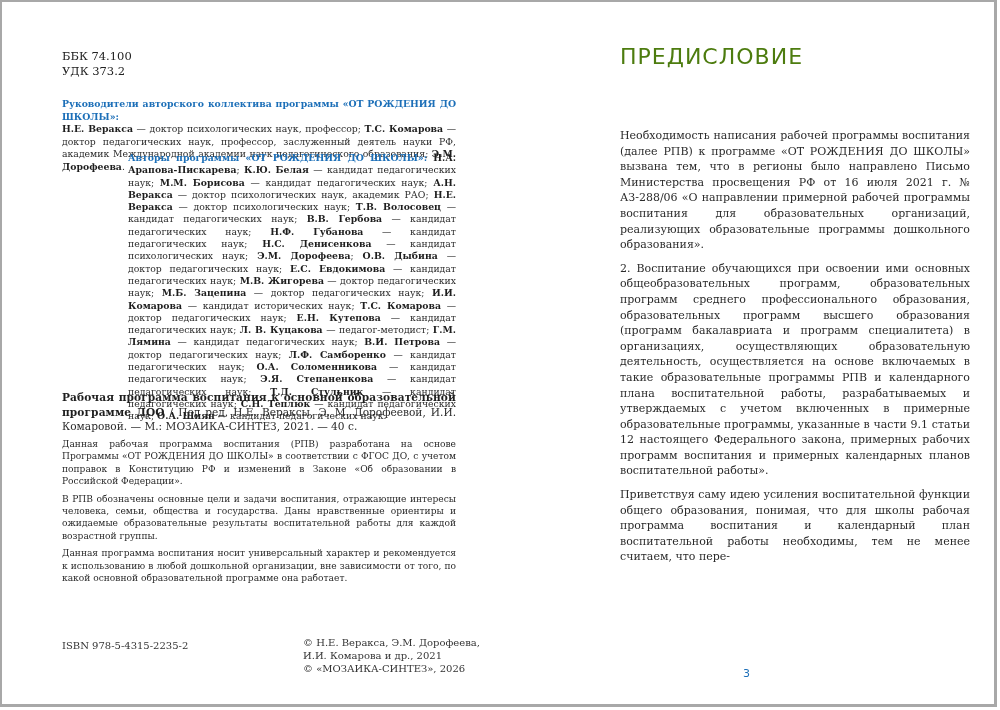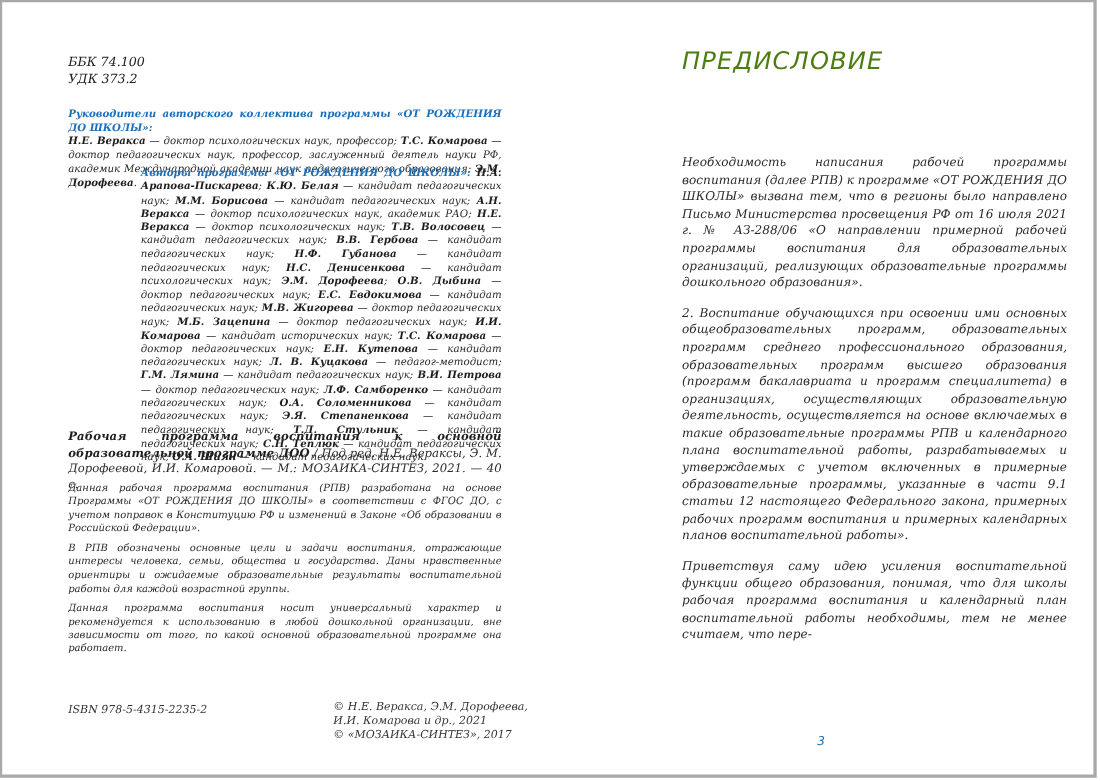--- a/index.html
+++ b/index.html
@@ -1,42 +1,42 @@
 <!DOCTYPE html>
 <html><head>
 <meta charset="utf-8">
 <style>
   html, body { margin: 0; padding: 0; background: #ffffff; }
   body { width: 1000px; height: 710px; position: relative; overflow: hidden;
          font-family: "DejaVu Serif", "Liberation Serif", serif; color: #2a2a2a; }
   .frame { position: absolute; left: 0; top: 0; width: 997px; height: 707px;
            border-top: 2px solid #a8a8a8; border-left: 2px solid #a8a8a8;
            border-right: 3px solid #a8a8a8; border-bottom: 3px solid #a8a8a8; box-sizing: border-box; }
-  .page { position: absolute; top: 0; height: 594px; font-style: italic; }
+  .page { position: absolute; top: 0; height: 594px; }
   .left-page { left: 0; width: 500px; }
   .right-page { left: 500px; width: 500px; }
 
   .codes { position: absolute; left: 62px; top: 49px; font-size: 11.5px; line-height: 15px; color: #222; }
   .leaders { position: absolute; left: 62px; top: 98px; width: 394px; font-size: 9.3px; line-height: 12.5px; text-align: justify; }
   .blue { color: #1c6fb8; font-weight: bold; }
   .authors { position: absolute; left: 128px; top: 152px; width: 328px; font-size: 9.3px; line-height: 12.3px; text-align: justify; }
   b { font-weight: bold; color: #1e1e1e; }
 
   .biblio { position: absolute; left: 62px; top: 390px; width: 394px; font-size: 10.6px; line-height: 14.5px; text-align: justify; }
   .biblio b { letter-spacing: 0.1px; }
   .annot { position: absolute; left: 62px; top: 438px; width: 394px; font-size: 9.1px; line-height: 12.4px; text-align: justify; }
   .annot p { margin: 0 0 5px 0; }
 
   .isbn { position: absolute; left: 62px; top: 640px; font-size: 10px; color: #333; }
   .copy { position: absolute; left: 303px; top: 617px; font-size: 10px; line-height: 13px; color: #333; margin-top: 19px; }
 
   .title { position: absolute; left: 120px; top: 44px; font-family: "DejaVu Sans", "Liberation Sans", sans-serif;
            font-size: 22px; letter-spacing: 1px; color: #4d7c0f; font-weight: normal; }
   .body-text { position: absolute; left: 120px; top: 128px; width: 350px; font-size: 11px; line-height: 15.6px; text-align: justify; }
-  .body-text p { margin: 12px 0 8px 0; }
+  .body-text p { margin: 0 0 8px 0; }
   .body-text .art { font-weight: bold; }
   .pagenum { position: absolute; left: 243px; top: 667px; font-family: "DejaVu Sans", "Liberation Sans", sans-serif;
              font-size: 11px; color: #1c6fb8; }
 </style>
 </head>
 <body>
 
 <div class="frame"></div>
 
 <div class="page left-page">
@@ -64,21 +64,21 @@
   <div class="annot">
     <p>Данная рабочая программа воспитания (РПВ) разработана на основе Программы «ОТ РОЖДЕНИЯ ДО ШКОЛЫ» в соответствии с ФГОС ДО, с учетом поправок в Конституцию РФ и изменений в Законе «Об образовании в Российской Федерации».</p>
     <p>В РПВ обозначены основные цели и задачи воспитания, отражающие интересы человека, семьи, общества и государства. Даны нравственные ориентиры и ожидаемые образовательные результаты воспитательной работы для каждой возрастной группы.</p>
     <p>Данная программа воспитания носит универсальный характер и рекомендуется к использованию в любой дошкольной организации, вне зависимости от того, по какой основной образовательной программе она работает.</p>
   </div>
 
   <div class="isbn">ISBN 978-5-4315-2235-2</div>
   <div class="copy">
     <div>© Н.Е. Веракса, Э.М. Дорофеева,</div>
     <div>И.И. Комарова и др., 2021</div>
-    <div>© «МОЗАИКА-СИНТЕЗ», 2017</div>
+    <div>© «МОЗАИКА-СИНТЕЗ», 2026</div>
   </div>
 </div>
 
 <div class="page right-page">
   <div class="title">ПРЕДИСЛОВИЕ</div>
   <div class="body-text">
     <p>Необходимость написания рабочей программы воспитания (далее РПВ) к программе «ОТ РОЖДЕНИЯ ДО ШКОЛЫ» вызвана тем, что в регионы было направлено Письмо Министерства просвещения РФ от 16 июля 2021 г. № АЗ-288/06 «О направлении примерной рабочей программы воспитания для образовательных организаций, реализующих образовательные программы дошкольного образования».</p>
     <p>2. Воспитание обучающихся при освоении ими основных общеобразовательных программ, образовательных программ среднего профессионального образования, образовательных программ высшего образования (программ бакалавриата и программ специалитета) в организациях, осуществляющих образовательную деятельность, осуществляется на основе включаемых в такие образовательные программы РПВ и календарного плана воспитательной работы, разрабатываемых и утверждаемых с учетом включенных в примерные образовательные программы, указанные в части 9.1 статьи 12 настоящего Федерального закона, примерных рабочих программ воспитания и примерных календарных планов воспитательной работы».</p>
     <p>Приветствуя саму идею усиления воспитательной функции общего образования, понимая, что для школы рабочая программа воспитания и календарный план воспитательной работы необходимы, тем не менее считаем, что пере-</p>
   </div>

